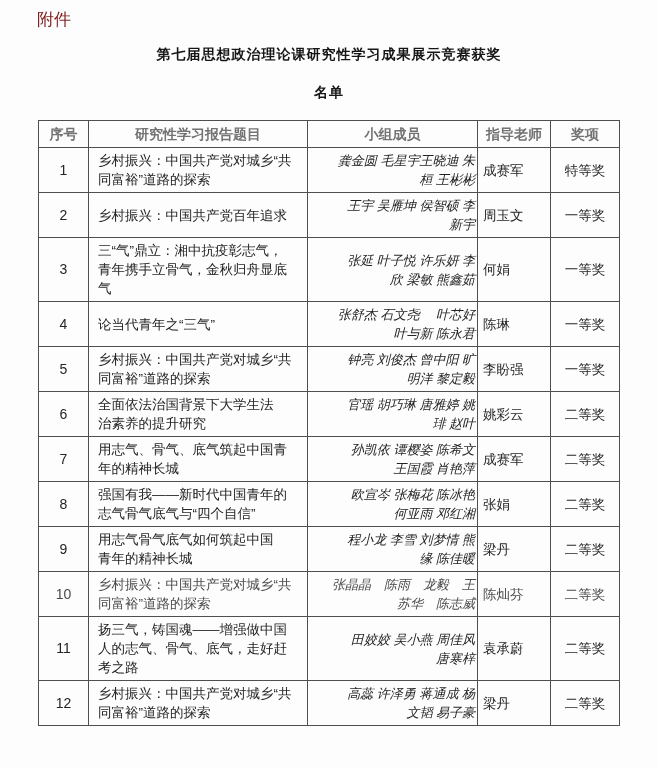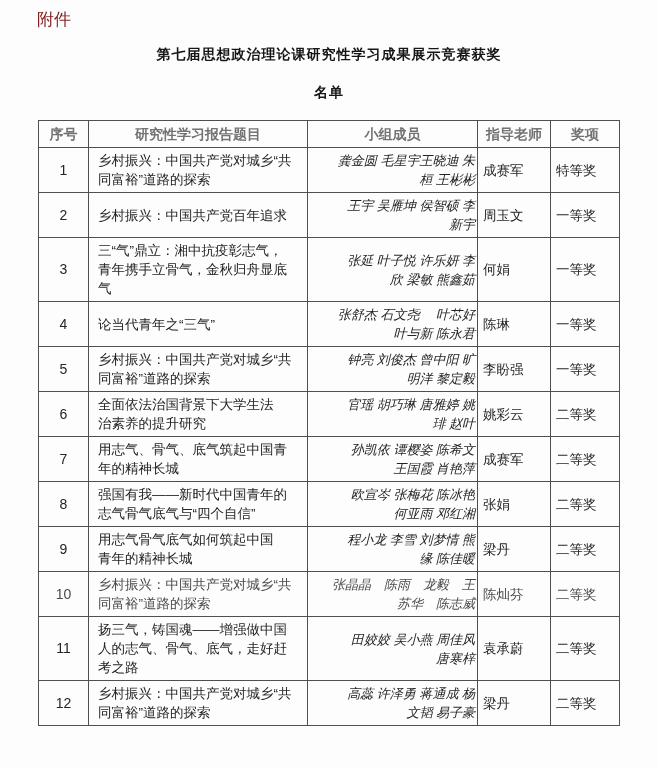--- a/index.html
+++ b/index.html
@@ -50,21 +50,21 @@
     font-size:13.5px;
     line-height:19px;
     padding:3px 5px;
     white-space:pre-wrap;
     color:#242424;
   }
   td.num    { text-align:center; font-size:14px; }
   td.topic  { text-align:left; padding-left:9px; padding-right:4px; }
   td.members{ text-align:right; font-size:13px; padding-left:8px; padding-right:2px;font-style:italic; }
   td.teacher{ text-align:left; }
-  td.award  { }
+  td.award  { text-align:center; }
   tr.tone-light td { color:#4a4a4a; }
   col.c-no     { width:50px; }
   col.c-topic  { width:219px; }
   col.c-members{ width:170px; }
   col.c-teacher{ width:73px; }
   col.c-award  { width:69px; }
 </style>
 </head>
 <body>
 

